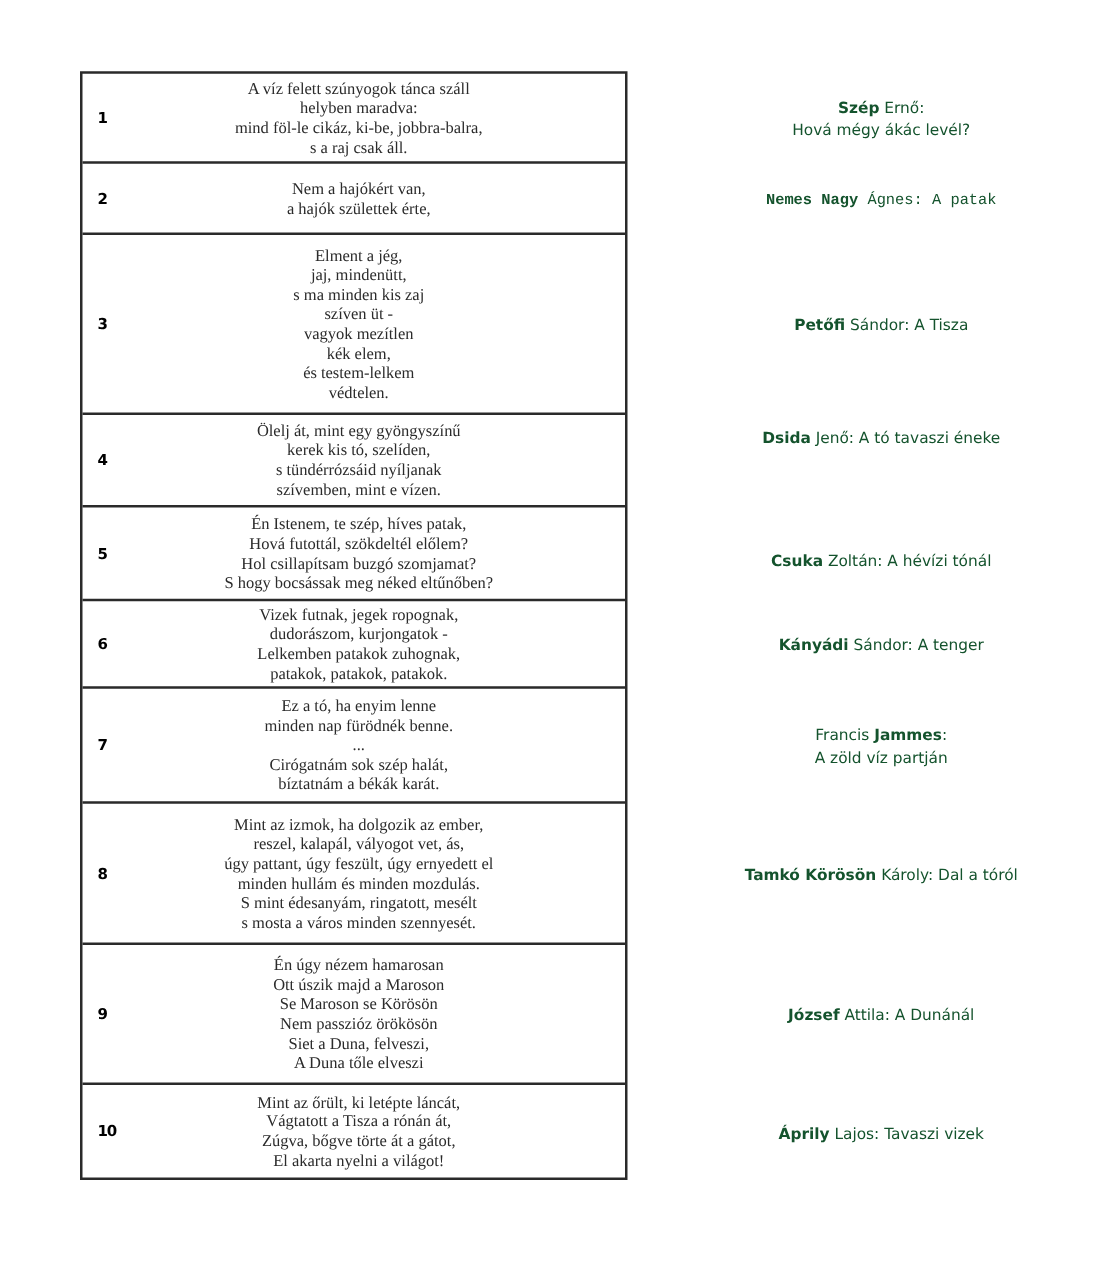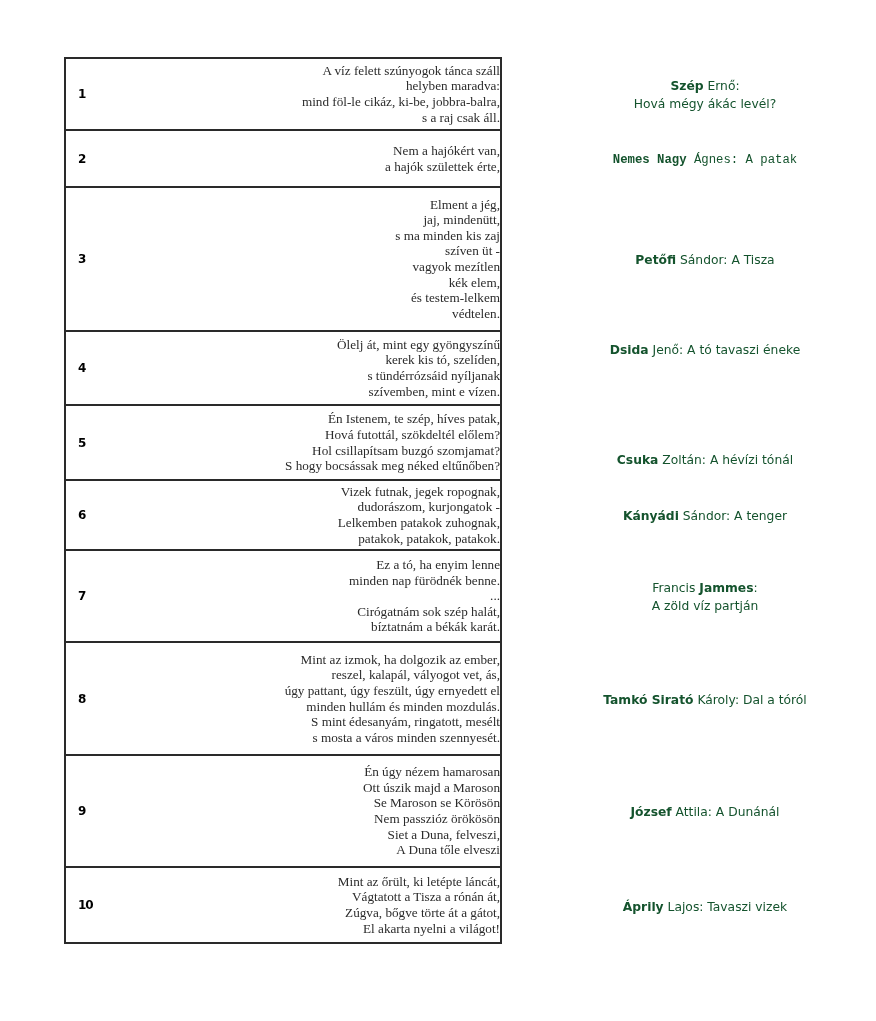--- a/index.html
+++ b/index.html
@@ -14,21 +14,21 @@
     border-top: 2px solid #2a2a2a;
     display: flex; align-items: center;
   }
   .row:first-child { border-top: none; }
   .num {
     position: absolute; left: 12px; top: 50%; transform: translateY(-50%);
     font-family: "DejaVu Sans", sans-serif; font-weight: 900; font-size: 12px;
     color: #000; letter-spacing: -1px;
   }
   .poem {
-    width: 100%; text-align: right;
+    width: 100%; text-align: center;
     font-family: "Liberation Serif", serif; font-size: 13.2px; line-height: 15.6px;
     color: #2b2b2b; padding-left: 8px; box-sizing: border-box;
   }
   .poem .line { display: block; white-space: nowrap; }
   .author {
     position: absolute; left: 580px; width: 250px; text-align: center;
     font-family: "DejaVu Sans", sans-serif; font-size: 12.3px; line-height: 18px;
     color: #14532d; transform: translateY(-50%);
   }
   .author b { font-weight: bold; }
@@ -143,32 +143,32 @@
       </div>
       <div class="author" style="top: 159.5px; font-family: Liberation Mono, monospace;">
         <div><b>Nemes Nagy</b><span> Ágnes: A patak</span></div>
       </div>
       <div class="author" style="top: 260px;">
         <div><b>Petőfi</b><span> Sándor: A Tisza</span></div>
       </div>
       <div class="author" style="top: 350px;">
         <div><b>Dsida</b><span> Jenő: A tó tavaszi éneke</span></div>
       </div>
-      <div class="author" style="top: 460px;">
+      <div class="author" style="top: 449px;">
         <div><b>Csuka</b><span> Zoltán: A hévízi tónál</span></div>
       </div>
       <div class="author" style="top: 516px;">
         <div><b>Kányádi</b><span> Sándor: A tenger</span></div>
       </div>
       <div class="author" style="top: 597px;">
         <div><span>Francis </span><b>Jammes</b><span>:</span></div>
         <div>A zöld víz partján</div>
       </div>
       <div class="author" style="top: 699.5px;">
-        <div><b>Tamkó Sirató</b><span> Károly: Dal a tóról</span></div>
+        <div><b>Tamkó Körösön</b><span> Károly: Dal a tóról</span></div>
       </div>
       <div class="author" style="top: 812px;">
         <div><b>József</b><span> Attila: A Dunánál</span></div>
       </div>
       <div class="author" style="top: 907px;">
         <div><b>Áprily</b><span> Lajos: Tavaszi vizek</span></div>
       </div>
     </div>
 </div>
 

